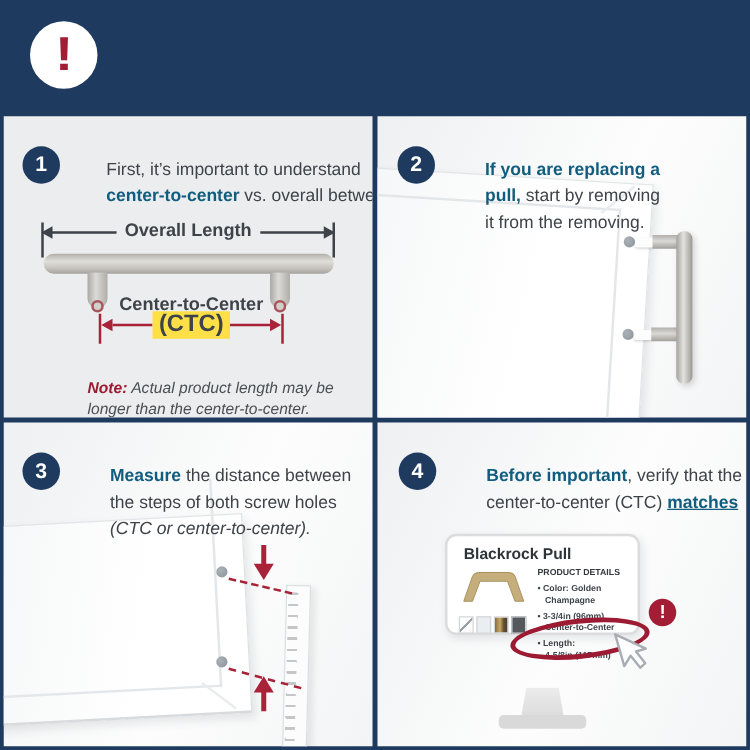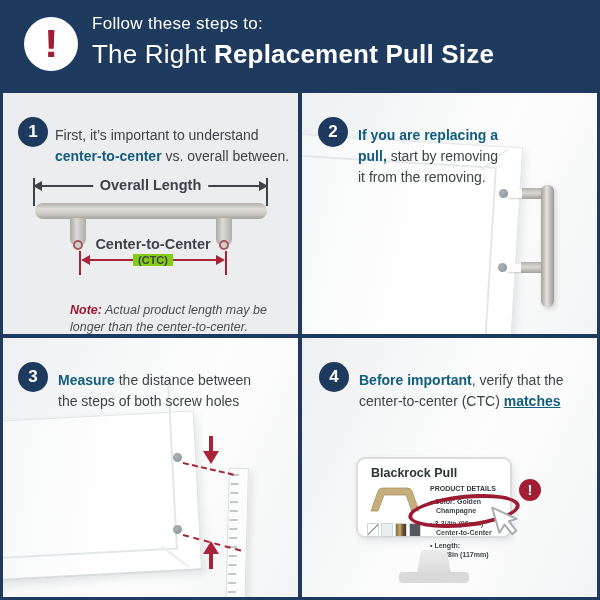--- a/index.html
+++ b/index.html
@@ -26,21 +26,21 @@
     gap:4px;padding:0 3px 3px 3px;height:507px;background:#1f3a5f;
   }
   .panel{position:relative;overflow:hidden;}
   .panel-1{background:#ecedee;}
   .panel-2,.panel-3,.panel-4{background:linear-gradient(115deg,#eef0f1 0%,#fdfdfd 55%,#f3f4f5 100%);}
   
   .badge{
     position:absolute;width:30px;height:30px;border-radius:50%;background:#1f3a5f;
     color:#fff;font-size:17px;font-weight:700;text-align:center;line-height:30px;z-index:6;
   }
-  .step-p{position:absolute;font-size:14px;line-height:21px;z-index:6;}
+  .step-p{position:absolute;font-size:14px;line-height:21px;z-index:6;margin-left:30px;}
   .step-line{display:block;}
   .seg-dark{color:#3e4349;}
   .seg-italic{color:#3e4349;font-style:italic;}
   .seg-blue{color:#115d7f;font-weight:700;}
   .seg-blue-u{color:#115d7f;font-weight:700;text-decoration:underline;}
   
   .d1{position:absolute;inset:0;z-index:1;}
   .ol-endbar{position:absolute;top:85px;width:2px;height:28px;background:#3e4349;}
   .ol-line{position:absolute;top:92px;left:32px;width:232px;height:2px;background:#3e4349;}
   .ol-ah{position:absolute;top:88px;width:0;height:0;border-top:5px solid transparent;border-bottom:5px solid transparent;}
@@ -65,21 +65,21 @@
   .red-vline{position:absolute;top:158px;width:2px;height:24px;background:#a82338;}
   .ctc-label{
     position:absolute;top:143px;left:77px;width:146px;text-align:center;
     font-size:14.5px;font-weight:700;color:#3e4349;
   }
   .ctc-arrow{position:absolute;top:160px;left:78px;width:144px;height:14px;display:flex;align-items:center;}
   .ctc-arrow .line{flex:1;height:2px;background:#a82338;}
   .ctc-arrow .ah{width:0;height:0;border-top:5px solid transparent;border-bottom:5px solid transparent;}
   .ctc-arrow .ah.left{border-right:9px solid #a82338;}
   .ctc-arrow .ah.right{border-left:9px solid #a82338;}
-  .ctc-abbr{background:#84cc16;padding:0 5px;font-size:11px;font-weight:700;color:#3e4349;}
+  .ctc-abbr{background:#fde047;padding:0 5px;font-size:19px;font-weight:700;color:#3e4349;}
   .note{position:absolute;left:67px;top:196px;width:218px;font-size:12.5px;line-height:17.5px;font-style:italic;color:#4a4f54;}
   .note .note-label{color:#9c1b32;font-weight:700;}
   
   .door{
     position:absolute;background:linear-gradient(100deg,#f5f6f7,#ffffff 60%);
     border:1px solid #e2e5e7;box-shadow:3px 4px 8px rgba(60,70,80,.12);z-index:1;
   }
   .door-2{left:-25px;top:47px;width:240px;height:210px;transform:rotate(3.5deg);}
   .door-2 .frame{position:absolute;top:20px;right:24px;bottom:-30px;left:-30px;
     border-top:2px solid #e4e7e9;border-right:2px solid #e4e7e9;}
@@ -109,21 +109,21 @@
   .arr{position:absolute;z-index:5;}
   .arr .stem{position:absolute;left:6px;width:4px;height:16px;background:#a82338;}
   .arr .head{position:absolute;width:0;height:0;border-left:8px solid transparent;border-right:8px solid transparent;}
   .arr-down{left:200px;top:98px;width:16px;height:30px;}
   .arr-down .stem{top:0;}
   .arr-down .head{top:15px;border-top:13px solid #a82338;}
   .arr-up{left:200px;top:203px;width:16px;height:30px;}
   .arr-up .head{top:0;border-bottom:13px solid #a82338;}
   .arr-up .stem{top:12px;height:16px;}
   
-  .monitor{position:absolute;left:54px;top:119px;width:156px;height:81px;background:#ffffff;
+  .monitor{position:absolute;left:54px;top:89px;width:156px;height:81px;background:#ffffff;
     border:2px solid #dcdcdc;border-radius:9px;box-shadow:2px 3px 7px rgba(60,70,80,.12);z-index:1;}
   .stand-neck{position:absolute;left:115px;top:212px;width:34px;height:23px;z-index:1;
     background:linear-gradient(#ececec,#dcdcdc);clip-path:polygon(12% 0,88% 0,100% 100%,0 100%);}
   .stand-base{position:absolute;left:97px;top:234px;width:70px;height:11px;border-radius:4px;background:#d9d9d9;z-index:1;}
   .m-title{position:absolute;left:13px;top:7px;font-size:12.5px;font-weight:700;color:#2e3338;}
   .m-pull{position:absolute;left:10px;top:27px;}
   .m-thumbs{position:absolute;left:9px;top:64px;display:flex;gap:2px;}
   .thumb{width:12px;height:14px;border:1px solid #d3d6d8;}
   .thumb-1{background:linear-gradient(135deg,#fff 44%,#9aa0a5 44%,#9aa0a5 54%,#fff 54%);}
   .thumb-2{background:#e9eef0;}
@@ -141,24 +141,20 @@
 </style>
 </head>
 <body>
 
 <div class="poster">
 
   <div class="header">
     <div class="alert-circle">
       <span class="excl">!</span>
     </div>
-    <div class="header-text">
-      <div class="header-intro">Follow these steps to:</div>
-      <div class="header-title"><span class="reg">The Right </span><span class="bold">Replacement Pull Size</span></div>
-    </div>
   </div>
 
   <div class="grid">
 
     <div class="panel panel-1">
       <div class="badge" style="left:15px;top:24px;">1</div>
       <p class="step-p" style="left:52px;top:18px;width:238px;">
         <span class="step-line"><span class="seg-dark">First, it’s important to understand</span></span>
         <span class="step-line"><span class="seg-blue">center-to-center</span><span class="seg-dark"> vs. overall between.</span></span>
       </p>
@@ -206,20 +202,21 @@
       <div class="p2-post" style="left:220px;top:95px;"></div>
       <div class="p2-post" style="left:219px;top:169px;"></div>
       <div class="p2-bar"></div>
     </div>
 
     <div class="panel panel-3">
       <div class="badge" style="left:15px;top:24px;">3</div>
       <p class="step-p" style="left:55px;top:18px;width:208px;">
         <span class="step-line"><span class="seg-blue">Measure</span><span class="seg-dark"> the distance between</span></span>
         <span class="step-line"><span class="seg-dark">the steps of both screw holes</span></span>
+        <span class="step-line"><span class="seg-italic">(CTC or center-to-center).</span></span>
       </p>
       <div class="door door-3">
         <div class="frame"></div>
         <div class="miter"></div>
       </div>
       <div class="hole" style="left:170px;top:115px;"></div>
       <div class="hole" style="left:170px;top:187px;"></div>
       <div class="ruler">
         <div class="ticks"></div>
       </div>

